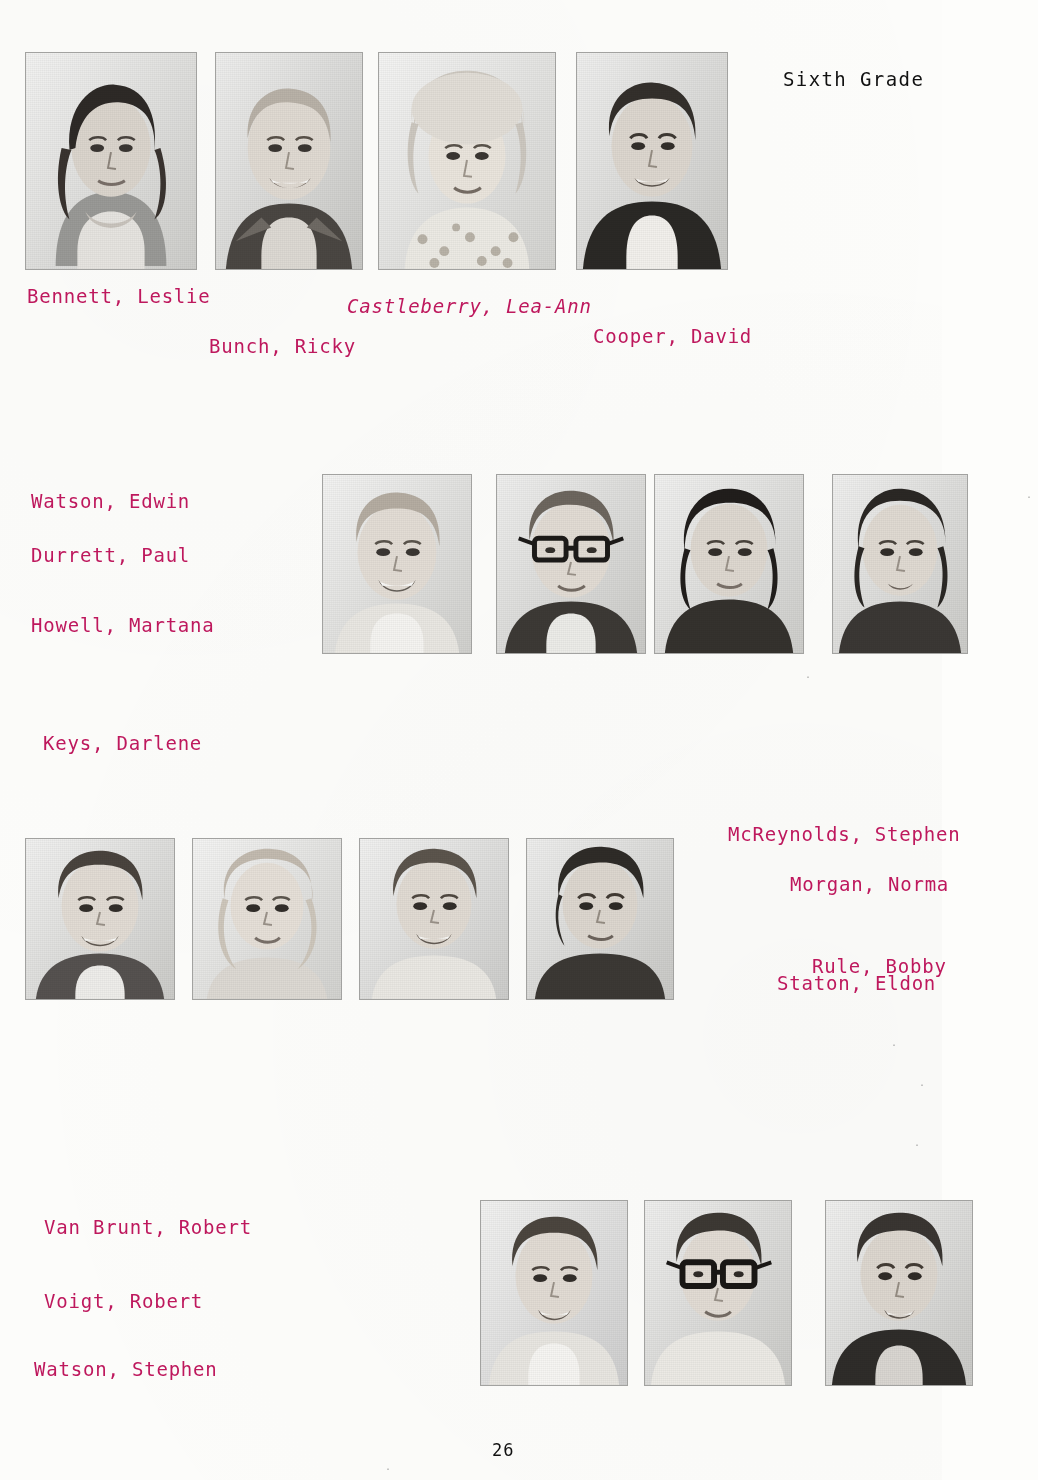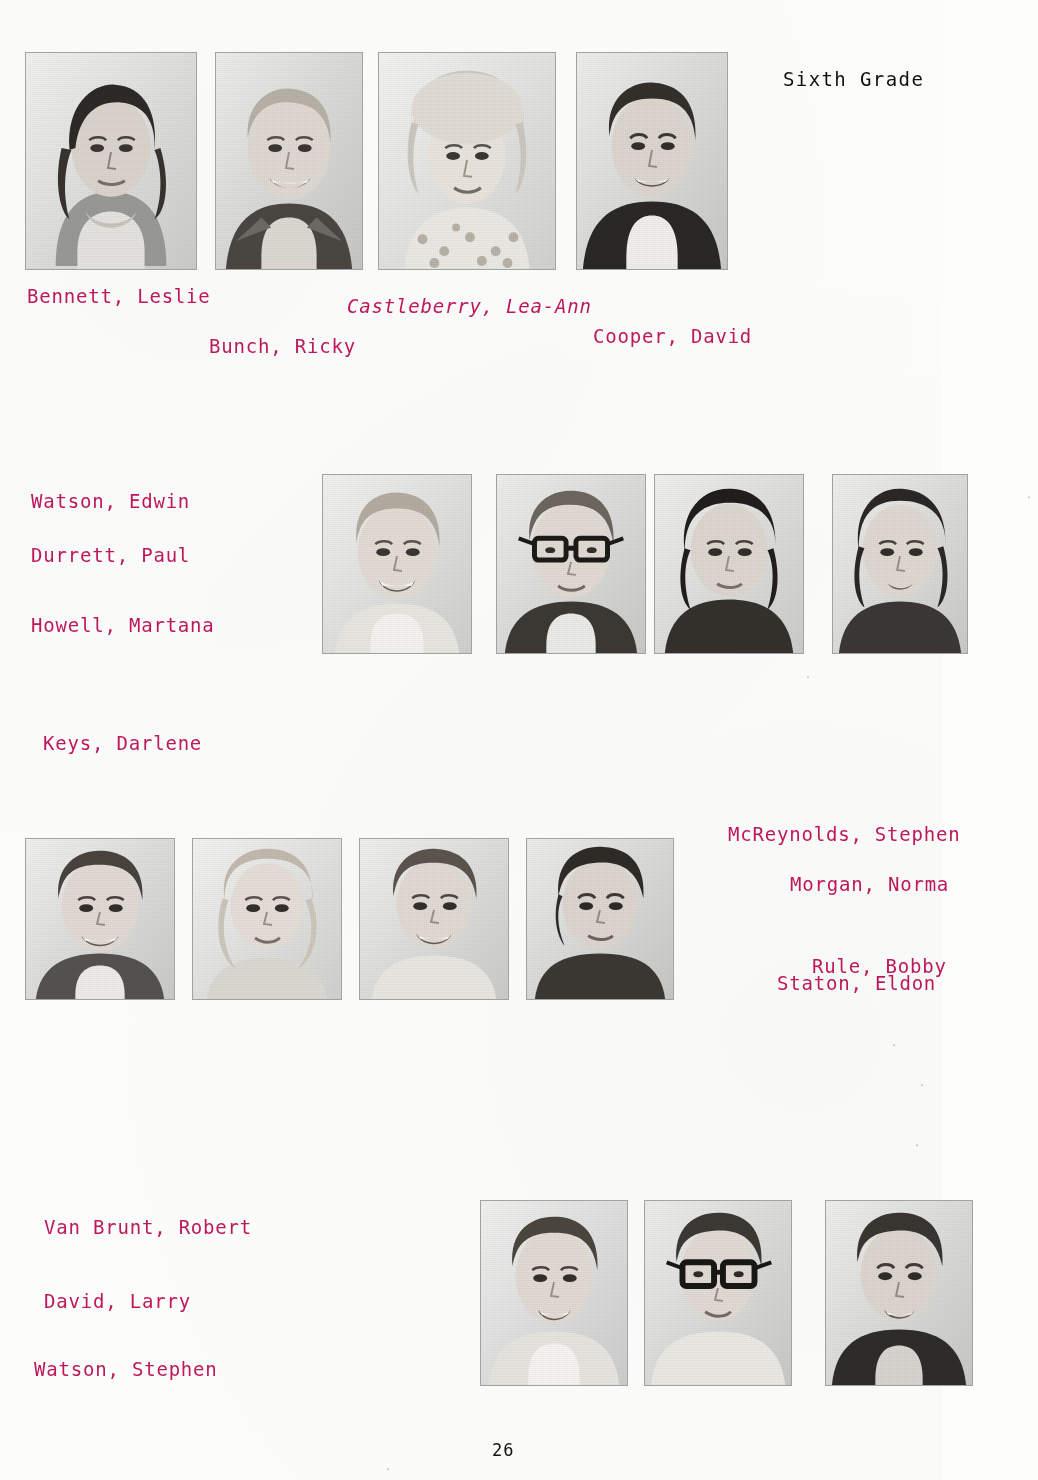--- a/index.html
+++ b/index.html
@@ -422,21 +422,21 @@
     </svg>
     <div class="grain"></div>
   </div>
 
   <div class="name" style="left:728px; top:823px;">McReynolds, Stephen</div>
   <div class="name" style="left:790px; top:873px;">Morgan, Norma</div>
   <div class="name" style="left:812px; top:923px;margin-top:32px;">Rule, Bobby</div>
   <div class="name" style="left:777px; top:972px;">Staton, Eldon</div>
 
   <div class="name" style="left:44px; top:1216px;">Van Brunt, Robert</div>
-  <div class="name" style="left:44px; top:1290px;">David, Larry</div>
+  <div class="name" style="left:44px; top:1290px;">Voigt, Robert</div>
   <div class="name" style="left:34px; top:1358px;">Watson, Stephen</div>
 
   <div class="photo" style="left:480px; top:1200px; width:148px; height:186px;">
     <div class="bg"></div>
     <svg viewBox="0 0 148 186" preserveAspectRatio="none">
       <defs>
         <linearGradient id="g13bg" x1="0" y1="0" x2="1" y2="1">
           <stop offset="0%" stop-color="#f2f2f1"></stop>
             <stop offset="100%" stop-color="#cecece"></stop>
         </linearGradient>

